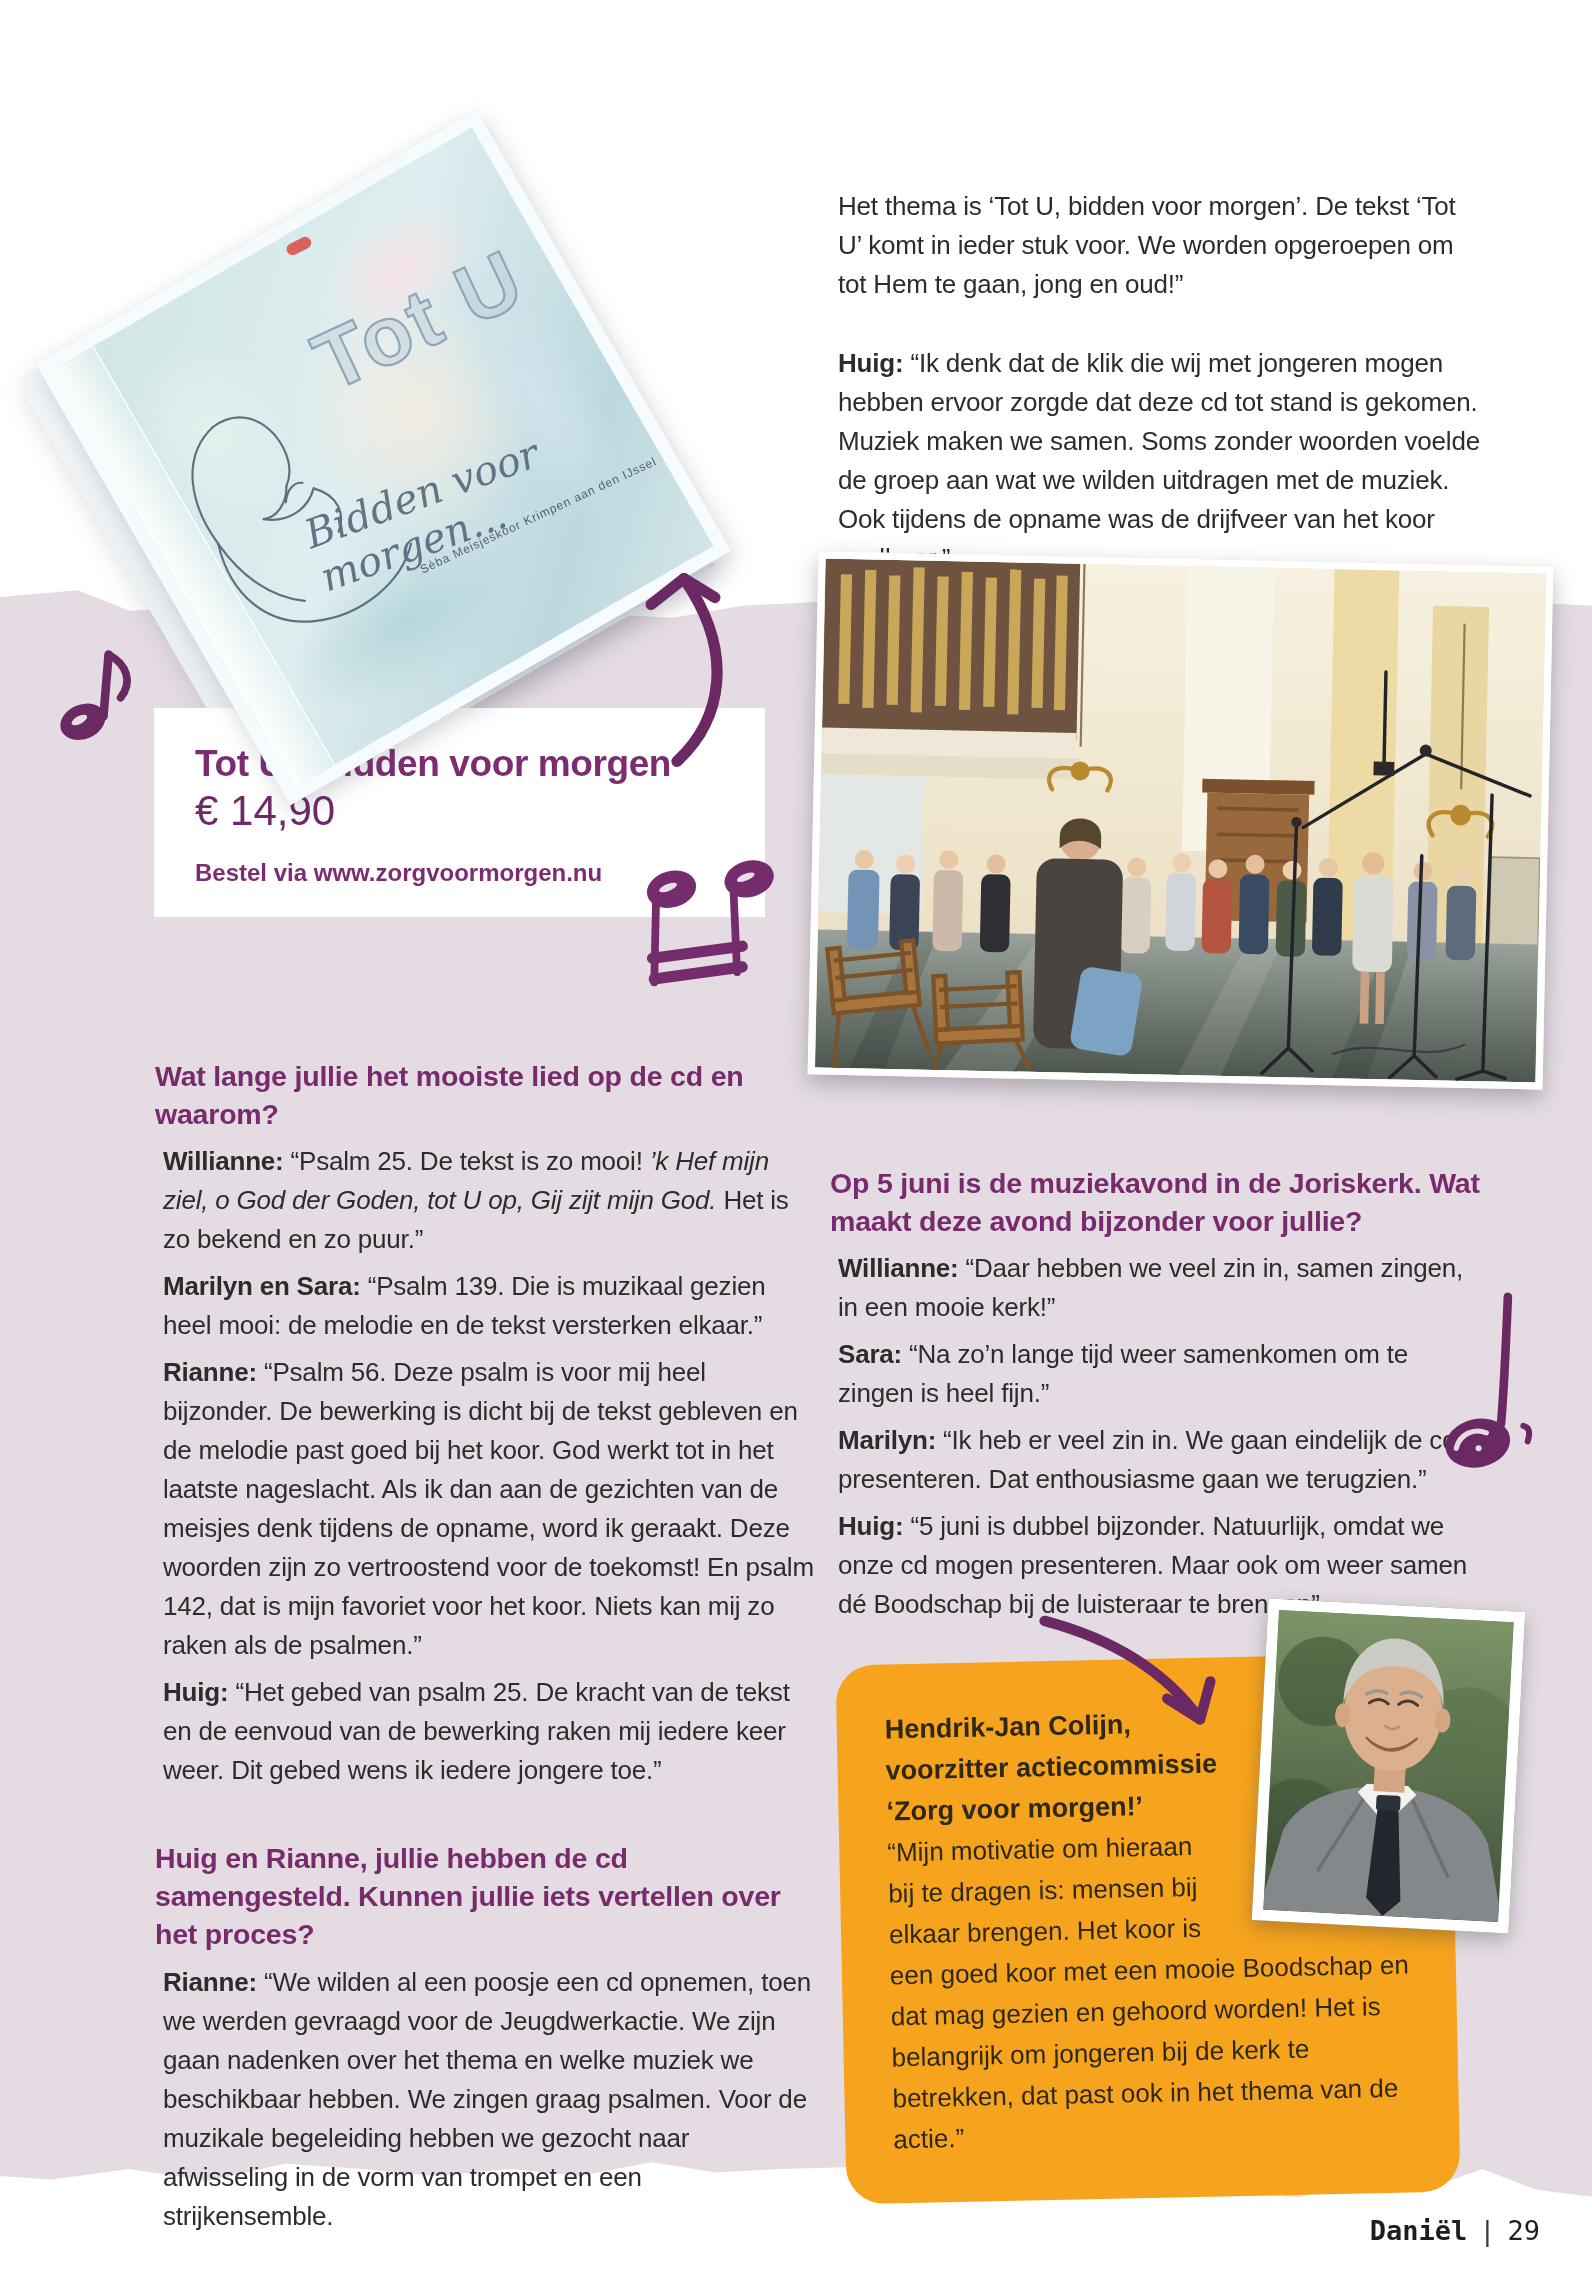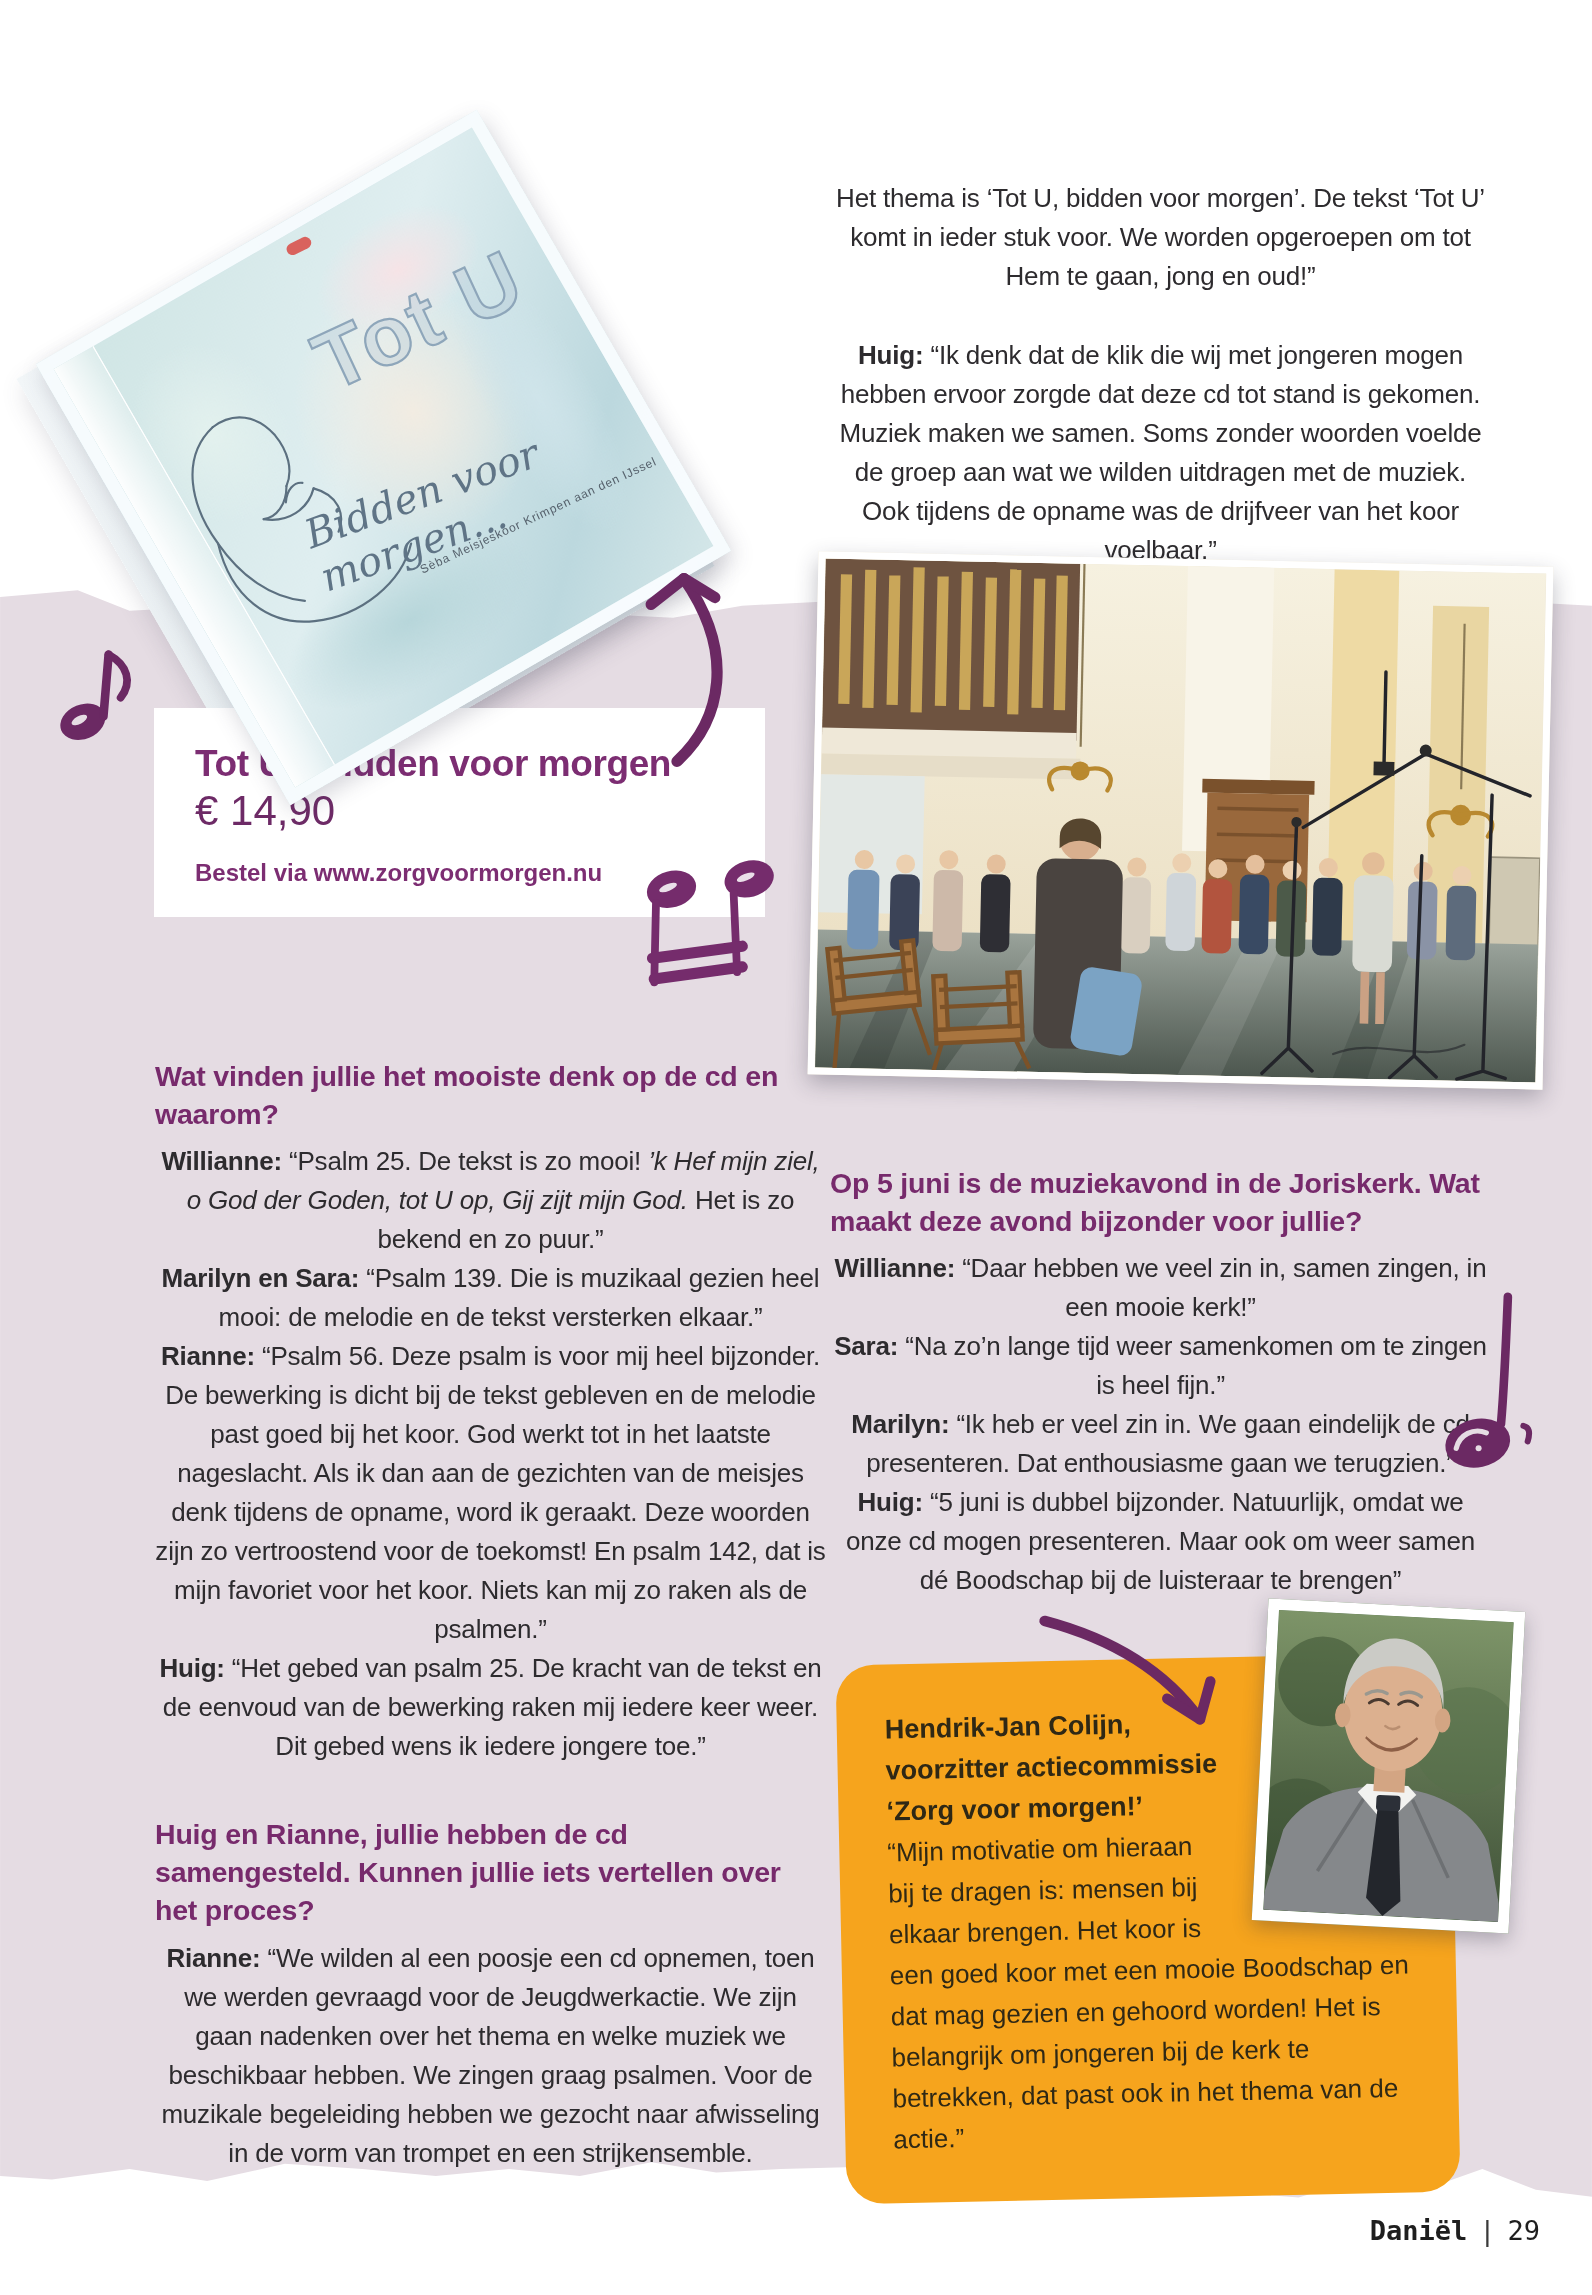--- a/index.html
+++ b/index.html
@@ -41,21 +41,21 @@
     box-sizing:border-box;padding:35px 35px 0 41px;}
   .card-title{font-weight:bold;font-size:37px;color:#7c2d72;letter-spacing:-0.4px;}
   .card-price{font-size:42px;color:#6d2a66;margin-top:2px;}
   .card-order{font-weight:bold;font-size:24px;color:#7c2d72;margin-top:24px;}
   
   .intro{left:830px;top:179px;width:661px;z-index:2;}
   .col-left{left:155px;top:1058px;width:671px;z-index:2;}
   .col-right{left:830px;top:1165px;width:661px;z-index:2;}
   .qtitle{font-weight:bold;font-size:28.5px;line-height:1.33;color:#772a6c;margin:0 0 8.6px 0;letter-spacing:-0.2px;}
   .qblock{margin:0 0 50px 0;}
-  .para{margin:0;font-size:26px;line-height:39px;letter-spacing:-0.2px;text-align:center;}
+  .para{margin:8px;font-size:26px;line-height:39px;letter-spacing:-0.2px;}
   .gap-paras .para + .para{margin-top:40px;}
   .speaker{font-weight:bold;}
   .it{font-style:italic;}
   
   .quote-box{left:841px;top:1659px;width:614px;min-height:473px;z-index:3;
     background:#f6a41d;border-radius:38px;transform:rotate(-1.2deg);
     box-sizing:border-box;padding:45px 35px 43px 48px;color:#2f2815;}
   .quote-box .photo-spacer{float:right;width:194px;height:223px;}
   .quote-head div{font-weight:bold;font-size:27px;line-height:41px;}
   .quote-body{font-size:26px;line-height:41px;}
@@ -290,21 +290,21 @@
   </svg>
 </div>
 
 <div class="abs intro gap-paras">
     <p class="para"><span>Het thema is ‘Tot U, bidden voor morgen’. De tekst ‘Tot U’ komt in ieder stuk voor. We worden opgeroepen om tot Hem te gaan, jong en oud!”</span></p>
     <p class="para"><span class="speaker">Huig: </span><span>“Ik denk dat de klik die wij met jongeren mogen hebben ervoor zorgde dat deze cd tot stand is gekomen. Muziek maken we samen. Soms zonder woorden voelde de groep aan wat we wilden uitdragen met de muziek. Ook tijdens de opname was de drijfveer van het koor voelbaar.”</span></p>
   </div>
 
 <div class="abs col-left">
   <div class="qblock">
-    <h2 class="qtitle">Wat vinden jullie het mooiste denk op de cd en waarom?</h2>
+    <h2 class="qtitle">Wat lange jullie het mooiste lied op de cd en waarom?</h2>
     <div>
         <p class="para"><span class="speaker">Willianne: </span><span>“Psalm 25. De tekst is zo mooi! </span><span class="it">’k Hef mijn ziel, o God der Goden, tot U op, Gij zijt mijn God.</span><span> Het is zo bekend en zo puur.”</span></p>
         <p class="para"><span class="speaker">Marilyn en Sara: </span><span>“Psalm 139. Die is muzikaal gezien heel mooi: de melodie en de tekst versterken elkaar.”</span></p>
         <p class="para"><span class="speaker">Rianne: </span><span>“Psalm 56. Deze psalm is voor mij heel bijzonder. De bewerking is dicht bij de tekst gebleven en de melodie past goed bij het koor. God werkt tot in het laatste nageslacht. Als ik dan aan de gezichten van de meisjes denk tijdens de opname, word ik geraakt. Deze woorden zijn zo vertroostend voor de toekomst! En psalm 142, dat is mijn favoriet voor het koor. Niets kan mij zo raken als de psalmen.”</span></p>
         <p class="para"><span class="speaker">Huig: </span><span>“Het gebed van psalm 25. De kracht van de tekst en de eenvoud van de bewerking raken mij iedere keer weer. Dit gebed wens ik iedere jongere toe.”</span></p>
       </div>
   </div>
   <div class="qblock">
     <h2 class="qtitle">Huig en Rianne, jullie hebben de cd samengesteld. Kunnen jullie iets vertellen over het proces?</h2>
     <div>

